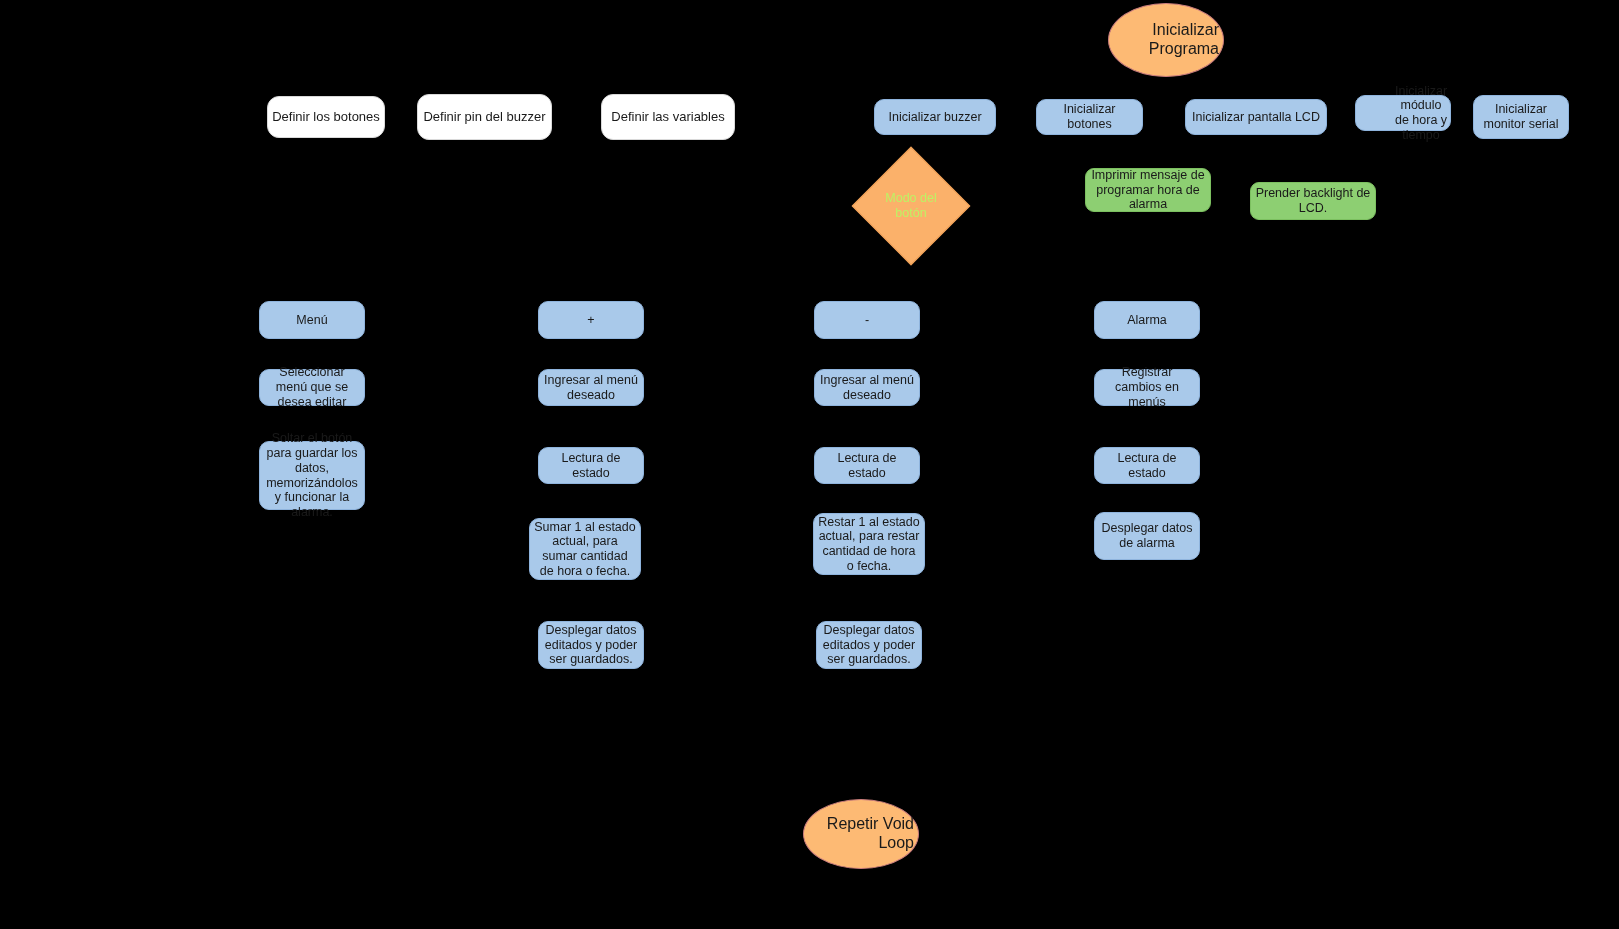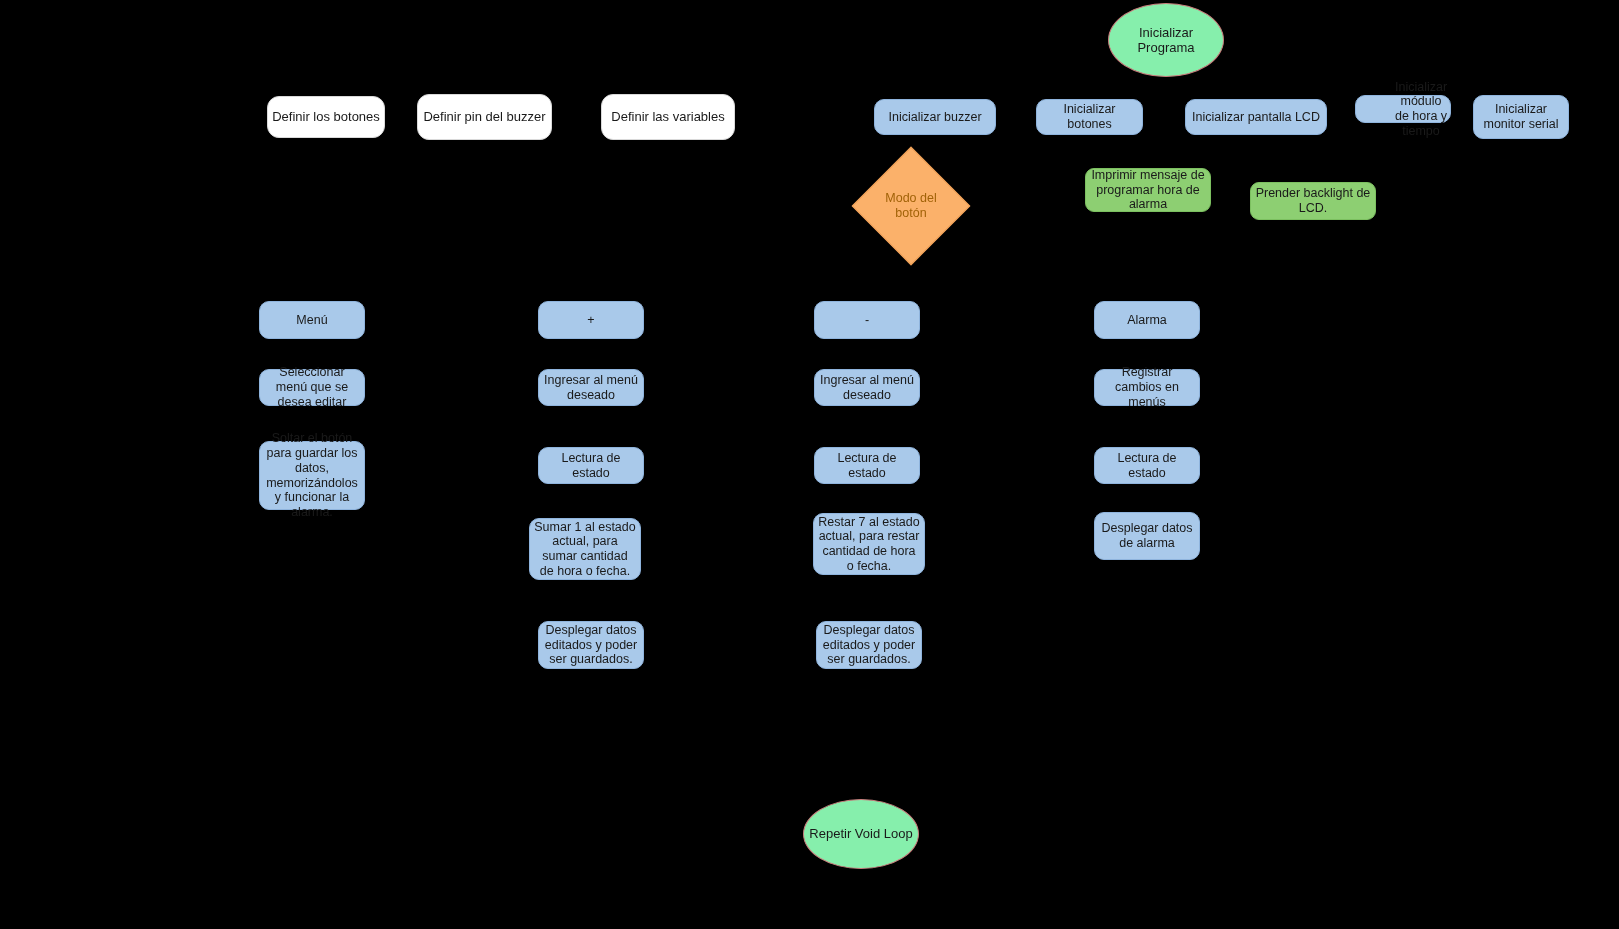--- a/index.html
+++ b/index.html
@@ -49,24 +49,25 @@
   }
   
   .box-green {
     background: #8dcf72;
     border: 1px solid #7cc060;
     border-radius: 9px;
     font-size: 12.5px;
   }
   
   .ellipse-pink {
-    background: #86efac;
+    background: #fdba74;
     border: 1.5px solid #c97c7c;
     border-radius: 50%;
-    font-size: 13px;
+    font-size: 16px;
+    text-align: right;
   }
   
   .diamond-wrap {
     position: absolute;
     display: flex;
     align-items: center;
     justify-content: center;
   }
   .diamond-shape {
     position: absolute;
@@ -77,54 +78,54 @@
     border: 1px solid #e89a52;
     transform: rotate(45deg);
     box-sizing: border-box;
   }
   .diamond-label {
     position: relative;
     z-index: 2;
     text-align: center;
     font-size: 12.5px;
     line-height: 1.2;
-    color: #a16207;
+    color: #bef264;
     white-space: pre-line;
   }
 </style>
 </head>
 <body>
 
 <div id="canvas">
     <div class="node ellipse-pink" style="left: 1108px; top: 3px; width: 116px; height: 74px;"><span>Inicializar Programa</span></div>
     <div class="node box-white" style="left: 251px; top: 96px; width: 118px; height: 42px; margin-left: 16px;"><span>Definir los botones</span></div>
     <div class="node box-white" style="left: 417px; top: 94px; width: 135px; height: 46px;"><span>Definir pin del buzzer</span></div>
     <div class="node box-white" style="left: 601px; top: 94px; width: 134px; height: 46px;"><span>Definir las variables</span></div>
     <div class="node box-blue" style="left: 874px; top: 99px; width: 122px; height: 36px;"><span>Inicializar buzzer</span></div>
     <div class="node box-blue" style="left: 1036px; top: 99px; width: 107px; height: 36px;"><span>Inicializar botones</span></div>
     <div class="node box-blue" style="left: 1185px; top: 99px; width: 142px; height: 36px;"><span>Inicializar pantalla LCD</span></div>
-    <div class="node box-blue" style="left: 1355px; top: 95px; width: 96px; height: 28px; padding-left: 40px;"><span>Inicializar módulo de hora y tiempo</span></div>
+    <div class="node box-blue" style="left: 1355px; top: 95px; width: 96px; height: 36px; padding-left: 40px;"><span>Inicializar módulo de hora y tiempo</span></div>
     <div class="node box-blue" style="left: 1473px; top: 95px; width: 96px; height: 44px;"><span>Inicializar monitor serial</span></div>
     <div class="diamond-wrap" style="left: 869px; top: 164px; width: 84px; height: 84px;">
       <div class="diamond-shape"></div>
       <div class="diamond-label">Modo del botón</div>
     </div>
     <div class="node box-green" style="left: 1085px; top: 168px; width: 126px; height: 44px;"><span>Imprimir mensaje de programar hora de alarma</span></div>
     <div class="node box-green" style="left: 1250px; top: 182px; width: 126px; height: 38px;"><span>Prender backlight de LCD.</span></div>
     <div class="node box-blue" style="left: 259px; top: 301px; width: 106px; height: 38px;"><span>Menú</span></div>
     <div class="node box-blue" style="left: 538px; top: 301px; width: 106px; height: 38px;"><span>+</span></div>
     <div class="node box-blue" style="left: 814px; top: 301px; width: 106px; height: 38px;"><span>-</span></div>
     <div class="node box-blue" style="left: 1094px; top: 301px; width: 106px; height: 38px;"><span>Alarma</span></div>
     <div class="node box-blue" style="left: 259px; top: 369px; width: 106px; height: 37px;"><span>Seleccionar menú que se desea editar</span></div>
     <div class="node box-blue" style="left: 538px; top: 369px; width: 106px; height: 37px;"><span>Ingresar al menú deseado</span></div>
     <div class="node box-blue" style="left: 814px; top: 369px; width: 106px; height: 37px;"><span>Ingresar al menú deseado</span></div>
     <div class="node box-blue" style="left: 1094px; top: 369px; width: 106px; height: 37px;"><span>Registrar cambios en menús</span></div>
     <div class="node box-blue" style="left: 259px; top: 441px; width: 106px; height: 69px;"><span>Soltar el botón para guardar los datos, memorizándolos y funcionar la alarma.</span></div>
     <div class="node box-blue" style="left: 538px; top: 447px; width: 106px; height: 37px;"><span>Lectura de estado</span></div>
     <div class="node box-blue" style="left: 814px; top: 447px; width: 106px; height: 37px;"><span>Lectura de estado</span></div>
     <div class="node box-blue" style="left: 1094px; top: 447px; width: 106px; height: 37px;"><span>Lectura de estado</span></div>
     <div class="node box-blue" style="left: 529px; top: 518px; width: 112px; height: 62px;"><span>Sumar 1 al estado actual, para sumar cantidad de hora o fecha.</span></div>
-    <div class="node box-blue" style="left: 813px; top: 513px; width: 112px; height: 62px;"><span>Restar 7 al estado actual, para restar cantidad de hora o fecha.</span></div>
+    <div class="node box-blue" style="left: 813px; top: 513px; width: 112px; height: 62px;"><span>Restar 1 al estado actual, para restar cantidad de hora o fecha.</span></div>
     <div class="node box-blue" style="left: 1094px; top: 512px; width: 106px; height: 48px;"><span>Desplegar datos de alarma</span></div>
     <div class="node box-blue" style="left: 538px; top: 621px; width: 106px; height: 48px;"><span>Desplegar datos editados y poder ser guardados.</span></div>
     <div class="node box-blue" style="left: 816px; top: 621px; width: 106px; height: 48px;"><span>Desplegar datos editados y poder ser guardados.</span></div>
     <div class="node ellipse-pink" style="left: 803px; top: 799px; width: 116px; height: 70px;"><span>Repetir Void Loop</span></div>
   </div>
 
 </body></html>

